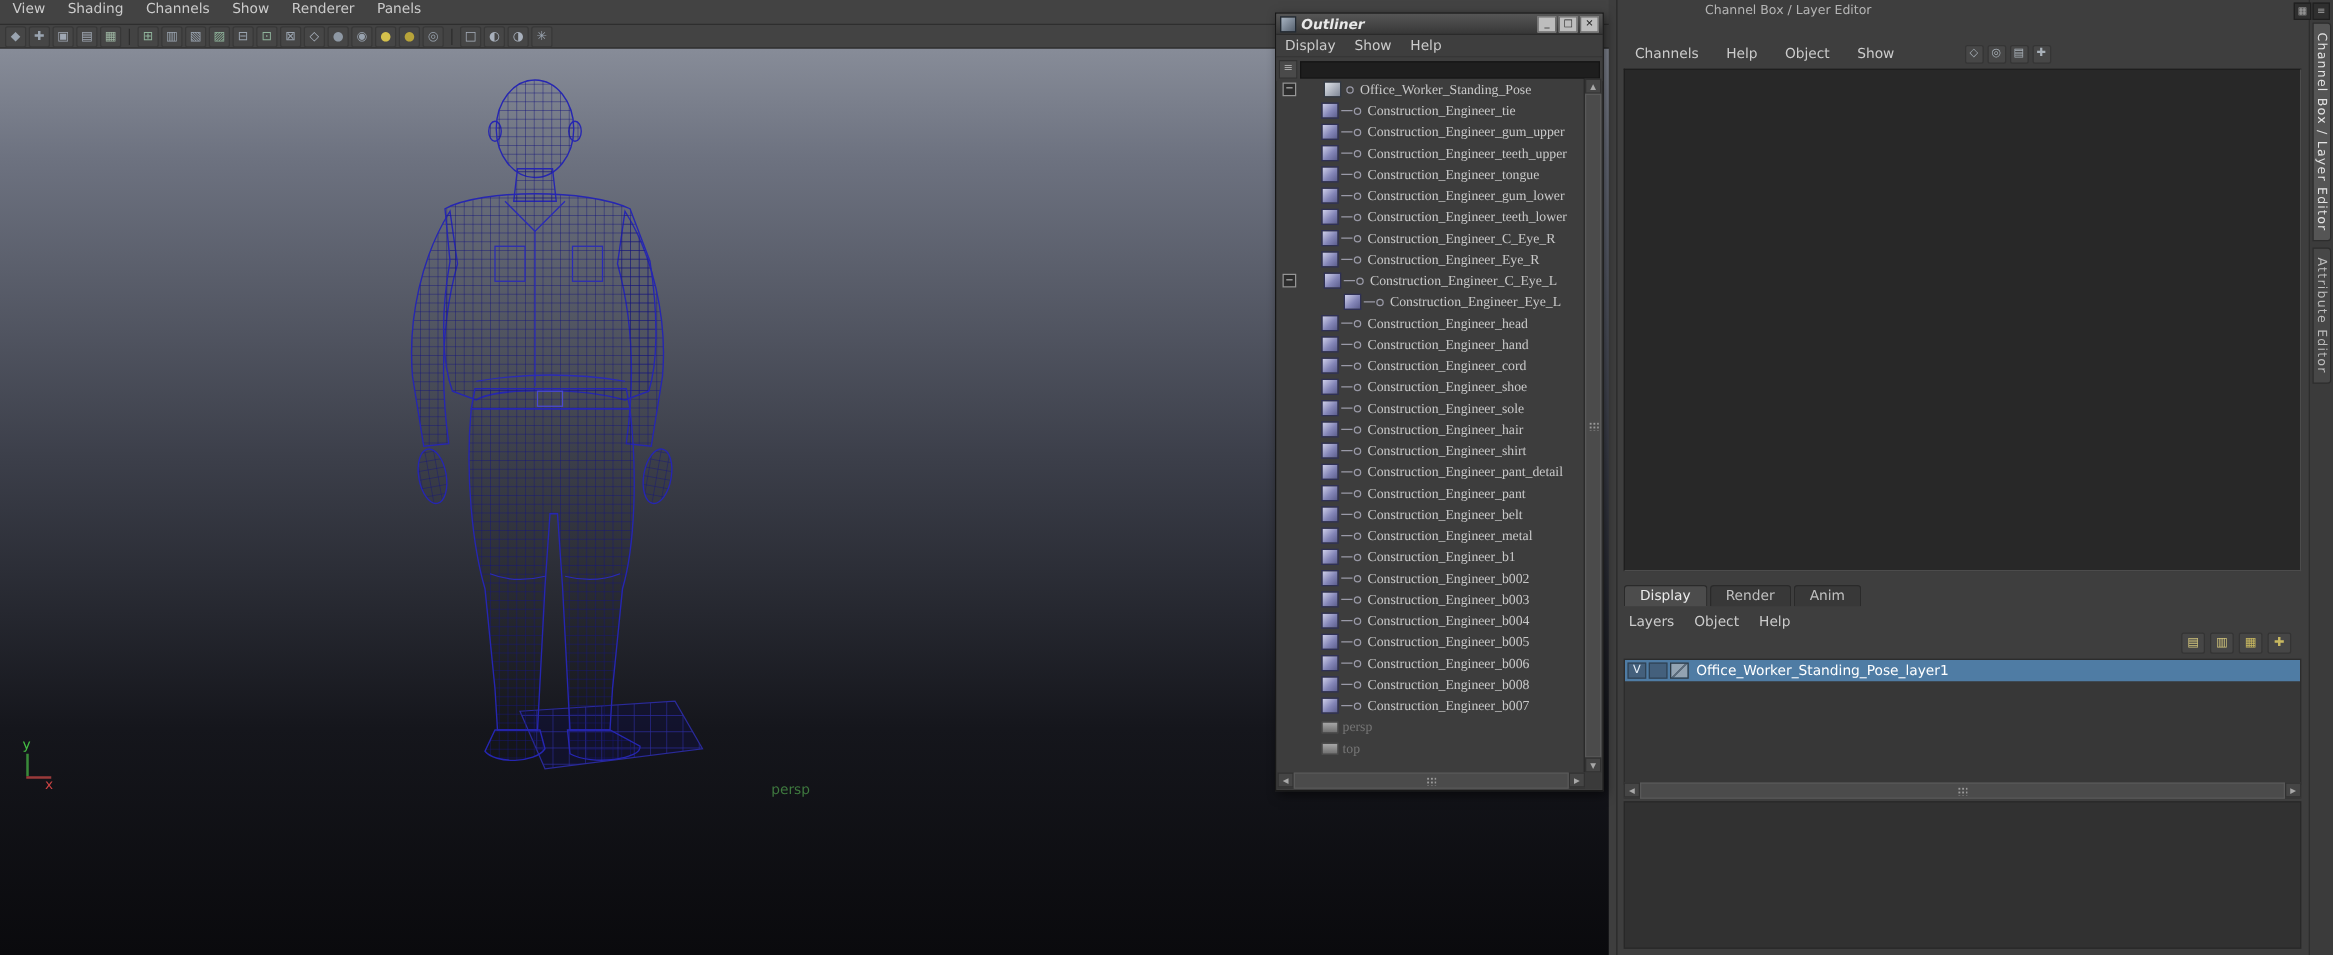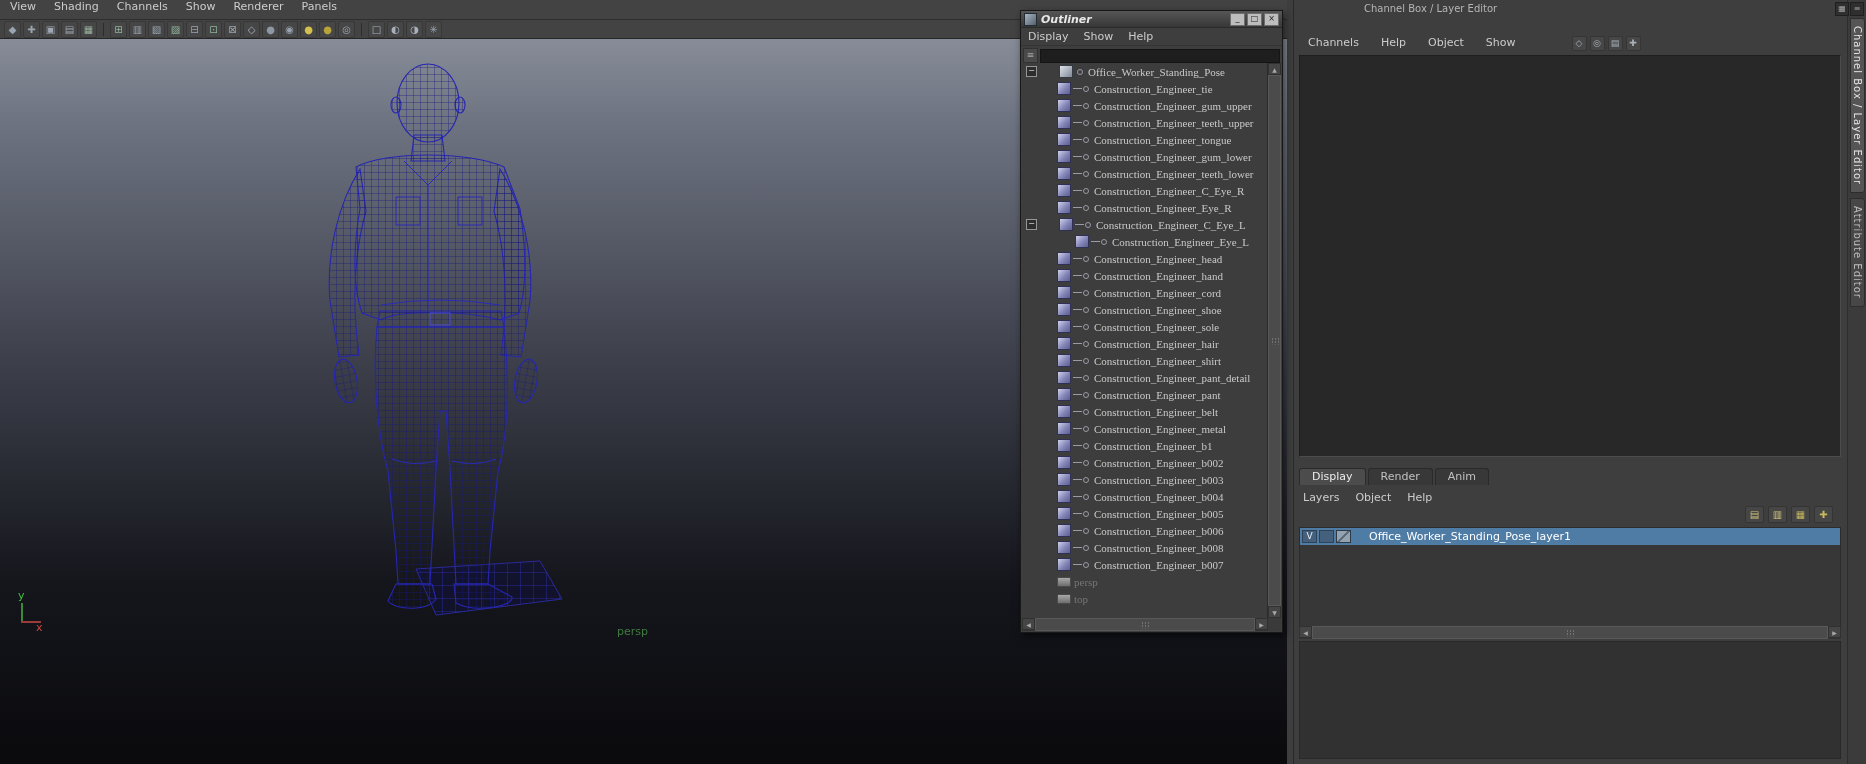--- a/index.html
+++ b/index.html
@@ -83,21 +83,21 @@
   .rp-layer-menus{position:absolute;left:9px;top:488px;height:16px;display:flex;gap:16px;align-items:flex-end;}
   .rp-layer-icons{position:absolute;right:16px;top:506px;display:flex;gap:4px;}
   .rp-licon{width:17px;height:15px;font-size:10px;line-height:15px;text-align:center;background:#464646;
     border:1px solid #343434;border-radius:2px;}
   .rp-layer-list{position:absolute;left:5px;top:527px;right:8px;height:99px;background:#373737;border:1px solid #2c2c2c;}
   .layer-row{height:17px;display:flex;align-items:center;gap:2px;padding:0 2px;background:#4f7ca4;cursor:default;}
   .layer-cell{width:15px;height:13px;box-sizing:border-box;border:1px solid #2f4356;background:#44607c;
     font-size:9px;color:#eaf2fa;text-align:center;line-height:11px;flex:0 0 auto;}
   .layer-swatch{width:15px;height:13px;box-sizing:border-box;border:1px solid #2f3a44;flex:0 0 auto;
     background:linear-gradient(135deg,#93a3b2 0 44%,#5c6c7c 44% 56%,#93a3b2 56% 100%);}
-  .layer-label{margin-left:16px;color:#ffffff;}
+  .layer-label{margin-left:4px;color:#ffffff;}
   .rp-hscroll{position:absolute;left:5px;top:626px;right:8px;height:13px;background:#343434;display:flex;}
   .rp-hthumb{position:relative;flex:1;background:#4b4b4b;border:1px solid #595959;box-sizing:border-box;}
   .rp-bottom{position:absolute;left:5px;top:641px;right:8px;bottom:5px;background:#313131;border:1px solid #282828;}
 
   
   #side-strip{position:absolute;right:0;top:0;width:18px;height:764px;background:#3b3b3b;border-left:1px solid #2d2d2d;}
   .corner-icons{position:absolute;right:2px;top:2px;display:flex;gap:1px;}
   .corner-icon{width:12px;height:12px;font-size:8px;line-height:12px;text-align:center;color:#a8a8a8;
     background:#2f2f2f;border:1px solid #1f1f1f;}
   .vtabs{position:absolute;top:18px;left:0;right:0;display:flex;flex-direction:column;gap:5px;align-items:center;}

